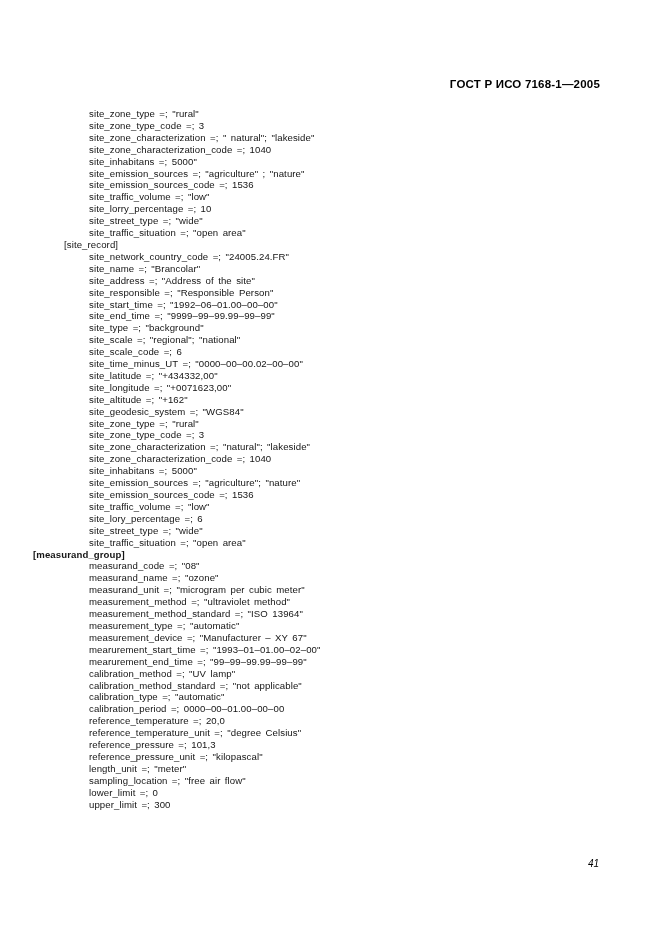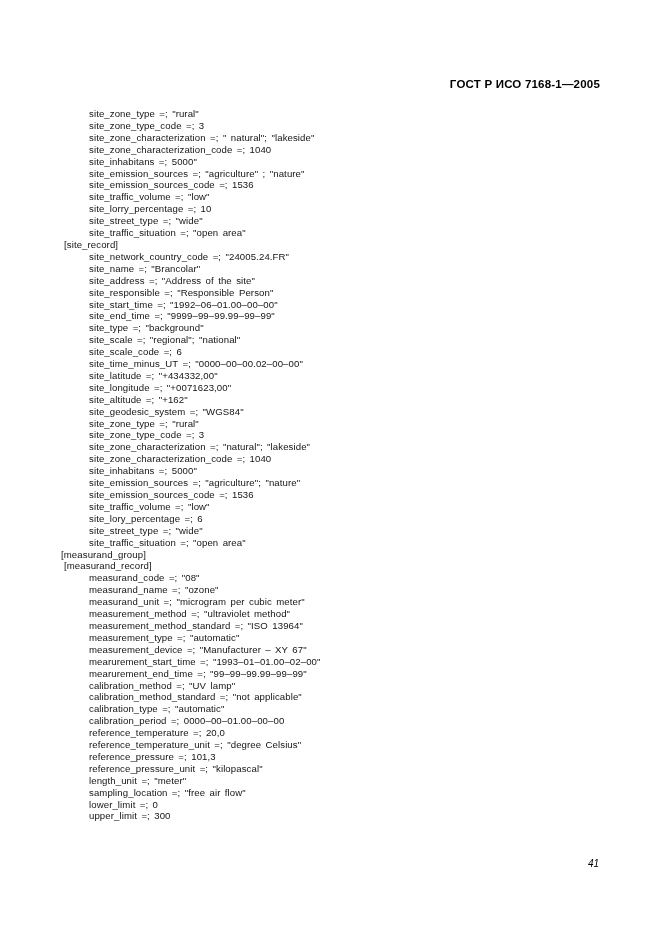--- a/index.html
+++ b/index.html
@@ -34,21 +34,21 @@
     right: 0;
   }
   .line {
     font-size: 9.6px;
     line-height: 11.9px;
     white-space: pre;
     word-spacing: 1.6px;
     letter-spacing: 0.1px;
     color: #141414;
   }
-  .indent-0 { padding-left: 61px; }
+  .indent-0 { padding-left: 33px; font-weight: bold; }
   .indent-1 { padding-left: 64px; }
   .indent-2 { padding-left: 89px; }
   .page-number {
     position: absolute;
     top: 858px;
     left: 0;
     right: 62px;
     text-align: right;
     font-size: 10px;
     color: #000000;
@@ -93,21 +93,20 @@
       <div class="line indent-2">site_zone_characterization =; "natural"; "lakeside"</div>
       <div class="line indent-2">site_zone_characterization_code =; 1040</div>
       <div class="line indent-2">site_inhabitans =; 5000"</div>
       <div class="line indent-2">site_emission_sources =; "agriculture"; "nature"</div>
       <div class="line indent-2">site_emission_sources_code =; 1536</div>
       <div class="line indent-2">site_traffic_volume =; "low"</div>
       <div class="line indent-2">site_lory_percentage =; 6</div>
       <div class="line indent-2">site_street_type =; "wide"</div>
       <div class="line indent-2">site_traffic_situation =; "open area"</div>
       <div class="line indent-0">[measurand_group]</div>
-      <div class="line indent-1">[measurand_record]</div>
       <div class="line indent-2">measurand_code =; "08"</div>
       <div class="line indent-2">measurand_name =; "ozone"</div>
       <div class="line indent-2">measurand_unit =; "microgram per cubic meter"</div>
       <div class="line indent-2">measurement_method =; "ultraviolet method"</div>
       <div class="line indent-2">measurement_method_standard =; "ISO 13964"</div>
       <div class="line indent-2">measurement_type =; "automatic"</div>
       <div class="line indent-2">measurement_device =; "Manufacturer – XY 67"</div>
       <div class="line indent-2">mearurement_start_time =; "1993–01–01.00–02–00"</div>
       <div class="line indent-2">mearurement_end_time =; "99–99–99.99–99–99"</div>
       <div class="line indent-2">calibration_method =; "UV lamp"</div>

